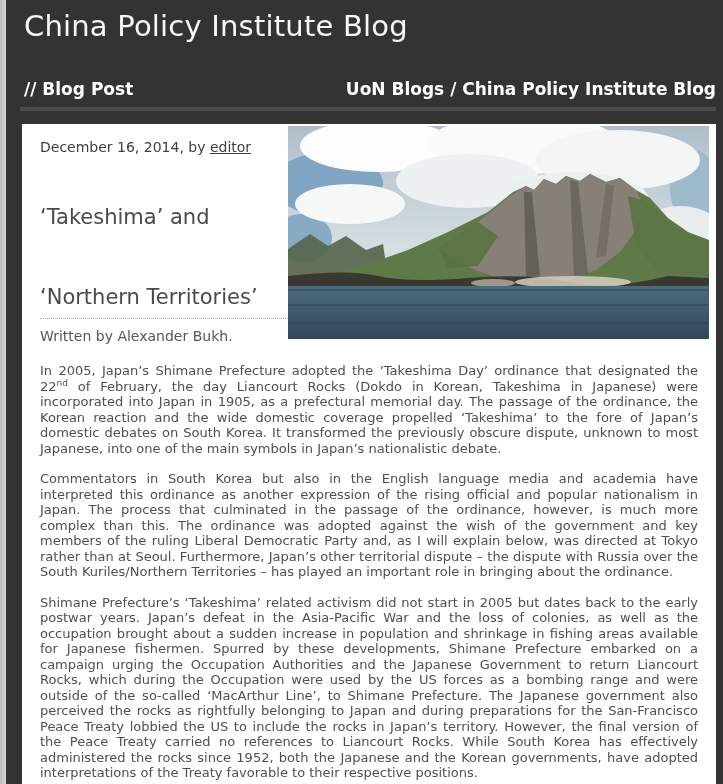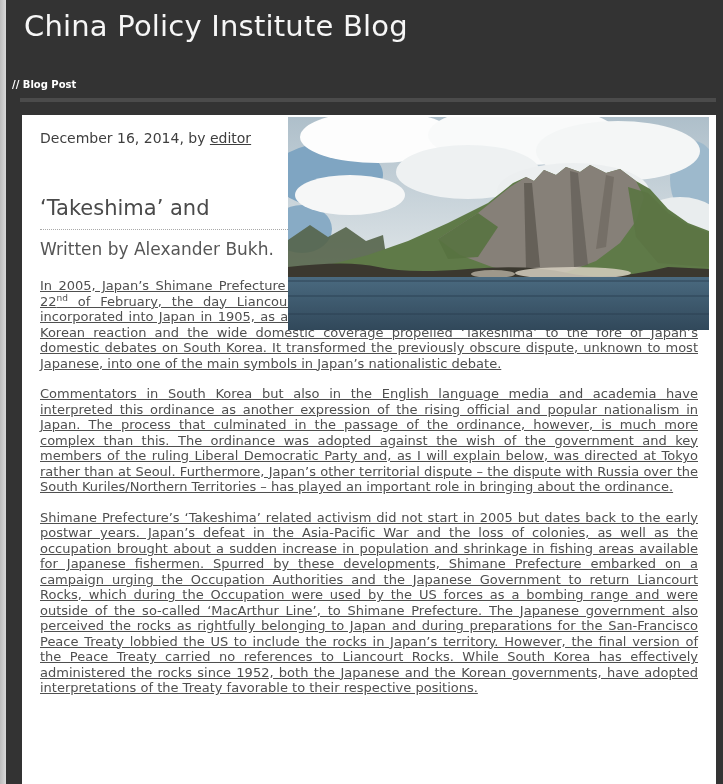--- a/index.html
+++ b/index.html
@@ -11,22 +11,22 @@
   .left-strip {
     position:absolute; left:0; top:0; width:6px; height:784px;
     background:linear-gradient(to right,#bdbdbd,#d9d9d9);
   }
   .site-title {
     margin:0; padding:9px 0 0 24px;
     font-size:29px; font-weight:400; color:#f6f6f6; letter-spacing:0.2px;
   }
   .nav-row {
     display:flex; justify-content:space-between; align-items:flex-end;
-    margin:36px 7px 0 12px;
-    font-size:10px; font-weight:bold; color:#ffffff;
+    margin:36px 7px 0 24px;
+    font-size:17px; font-weight:bold; color:#ffffff;
   }
   .breadcrumb a, .breadcrumb span { color:#ffffff; text-decoration:none; }
   .divider {
     height:4px; background:#4b4b4b; margin:8px 7px 0 20px;
   }
   .panel {
     background:#ffffff; margin:13px 7px 0 22px;
     padding:15px 18px 60px 18px;
     position:relative; min-height:700px;
   }
@@ -34,56 +34,59 @@
     font-size:14px; color:#3e3e3e;
   }
   .post-date a { color:#3e3e3e; }
   .post-title {
     margin-top:18px; width:252px;
     font-size:21px; line-height:36px; color:#4a4a4a;
     border-bottom:1px dotted #a9a9a9; padding-bottom:3px;
   }
   .post-title div { white-space:nowrap;margin-top:44px; }
   .byline {
-    margin-top:9px; font-size:17px; color:#565656;
+    margin-top:9px; font-size:14px; color:#565656;
   }
   .photo {
     position:absolute; top:2px; right:7px;
     width:421px; height:213px; display:block; background:#aebfca;
   }
   .paras { margin-top:19px; }
   .paras p {
     margin:0 0 15px 0;
     font-size:13px; line-height:15.5px; color:#4f4f4f;
     text-align:justify;
-    text-decoration:underline;
   }
   .paras sup { font-size:9px; line-height:0; }
 </style>
 </head>
 <body>
 
 <div class="left-strip"></div>
 
 <h1 class="site-title">China Policy Institute Blog</h1>
 
 <div class="nav-row">
   <div>// Blog Post</div>
+  <div class="breadcrumb">
+    <a href="#">UoN Blogs</a><span> / </span><a href="#">China Policy Institute Blog</a>
+  </div>
 </div>
 
 <div class="divider"></div>
 
 <div class="panel">
 
   <div class="post-date">
     <span>December 16, 2014, by </span><a href="#">editor</a>
   </div>
 
   <div class="post-title">
     <div>‘Takeshima’ and</div>
+    <div>‘Northern Territories’</div>
   </div>
 
   <div class="byline">Written by Alexander Bukh.</div>
 
   <svg class="photo" viewBox="0 0 421 213" preserveAspectRatio="none" xmlns="http://www.w3.org/2000/svg">
     <defs>
       <linearGradient id="sky" x1="0" y1="0" x2="0" y2="1">
         <stop offset="0" stop-color="#aebfca"></stop>
           <stop offset="1" stop-color="#e4e9eb"></stop>
       </linearGradient>

